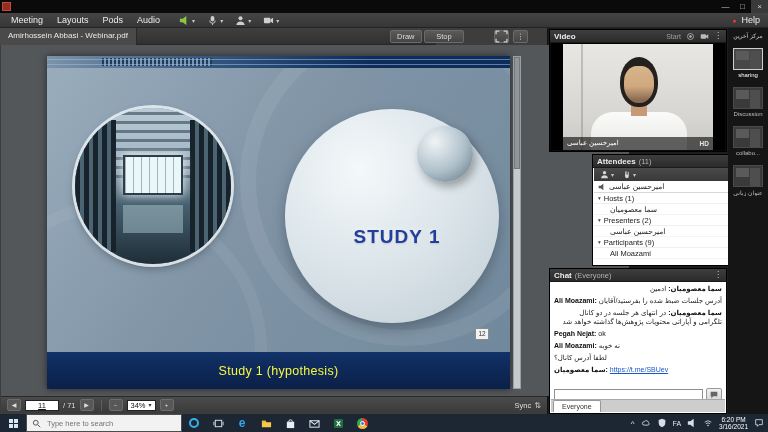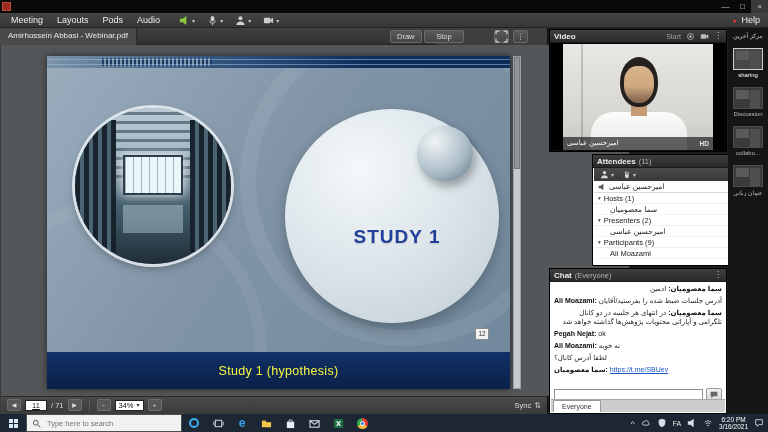--- a/index.html
+++ b/index.html
@@ -77,21 +77,21 @@
                     display:flex;align-items:center;justify-content:center;}
   .slide-caption{font-size:12.5px;color:#f7f73f;letter-spacing:.3px;}
 
   .share-scrollbar{position:absolute;left:512px;top:11px;width:8px;height:333px;background:#c6cacc;border:1px solid #9aa0a4;}
   .share-scroll-thumb{position:absolute;left:0;top:0;width:6px;height:112px;background:#8f969b;border:1px solid #777;}
 
   .share-nav{position:absolute;left:1px;top:368px;width:546px;height:17px;background:linear-gradient(#4b4b4b,#3a3a3a);
              border-top:1px solid #2a2a2a;display:flex;align-items:center;padding:0 6px;gap:4px;}
   .nav-btn{width:14px;height:12px;background:#585858;border:1px solid #6d6d6d;border-radius:2px;color:#ddd;
            font-size:6px;text-align:center;line-height:10px;}
-  .page-box{width:22px;height:11px;background:#fff;border:1px solid #222;font-size:7.5px;text-align:center;color:#111;padding:0;text-decoration:underline;}
+  .page-box{width:34px;height:11px;background:#fff;border:1px solid #222;font-size:7.5px;text-align:center;color:#111;padding:0;text-decoration:underline;}
   .page-total{font-size:7.5px;color:#ddd;}
   .nav-sep{width:1px;height:11px;background:#2e2e2e;border-right:1px solid #5e5e5e;margin:0 3px;}
   .zoom-box{height:11px;background:#fff;border:1px solid #222;font-size:7.5px;line-height:9px;color:#111;
             padding:0 3px;display:flex;gap:3px;align-items:center;}
   .zoom-box .caret{color:#333;}
   .sync{margin-left:auto;display:flex;align-items:center;gap:3px;color:#ddd;font-size:7.5px;}
   .sync-glyph{font-size:8px;color:#ccc;}
 
   
   .pod-header{height:13px;background:linear-gradient(#3e3e3e,#2b2b2b);display:flex;align-items:center;padding:0 4px;gap:3px;border-bottom:1px solid #1a1a1a;}

